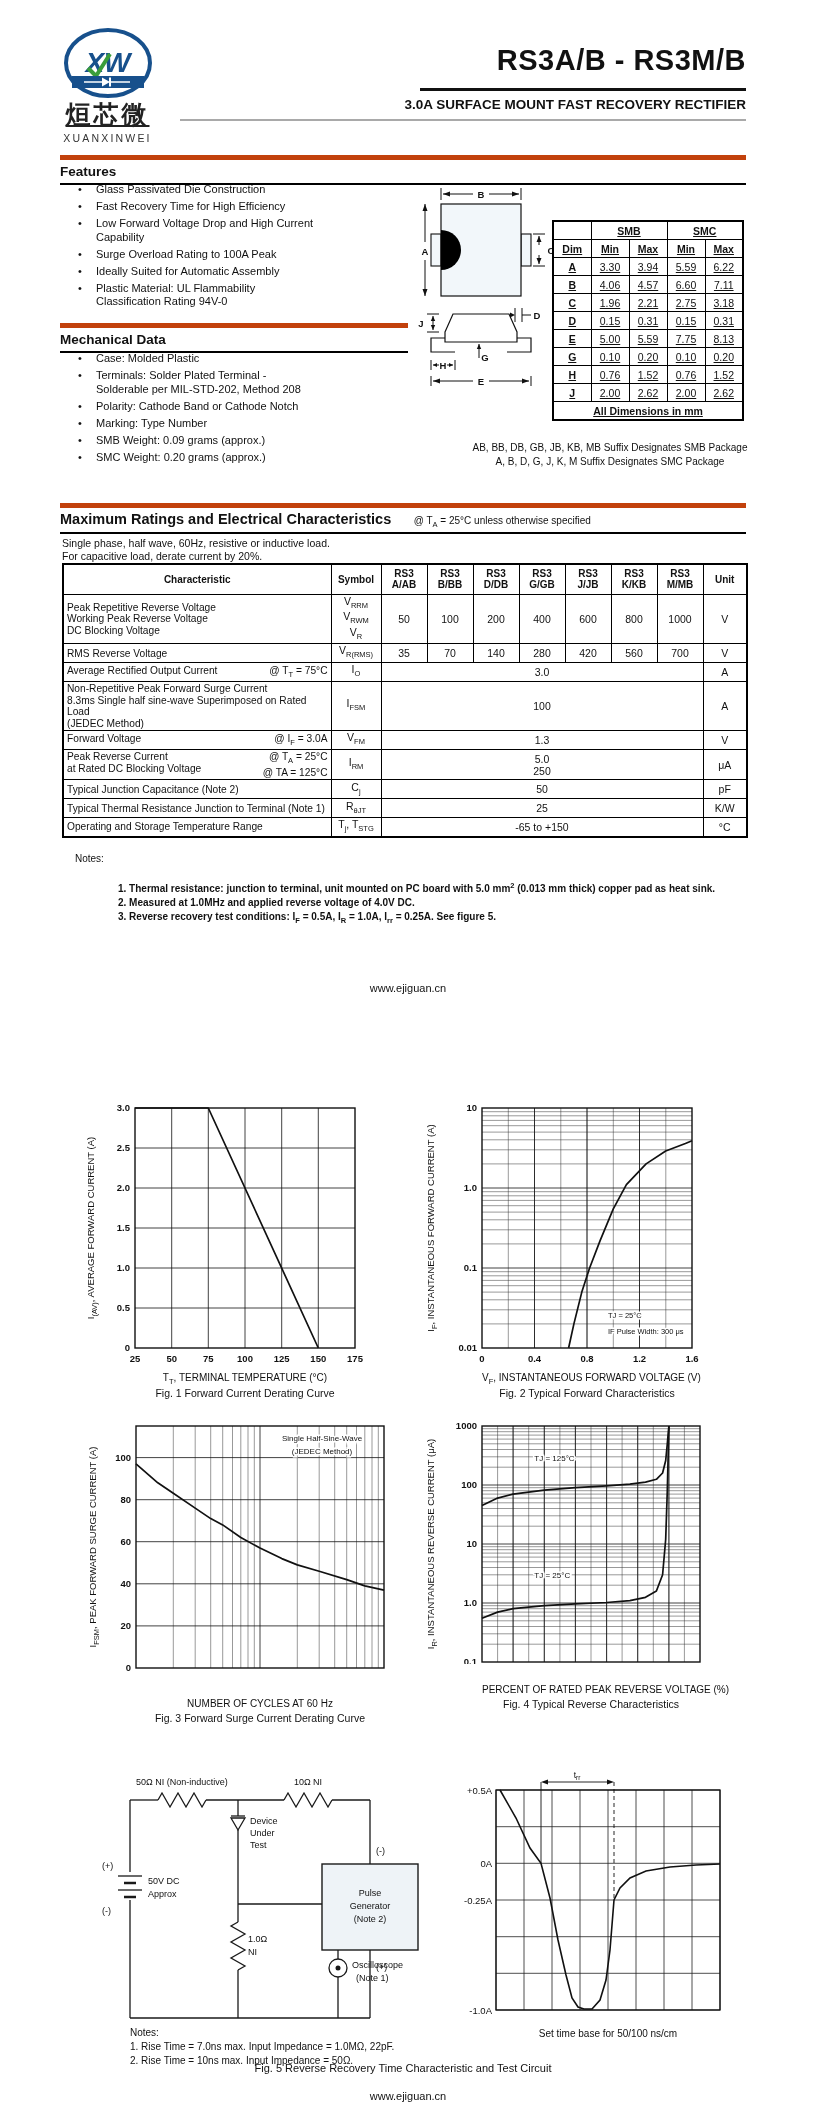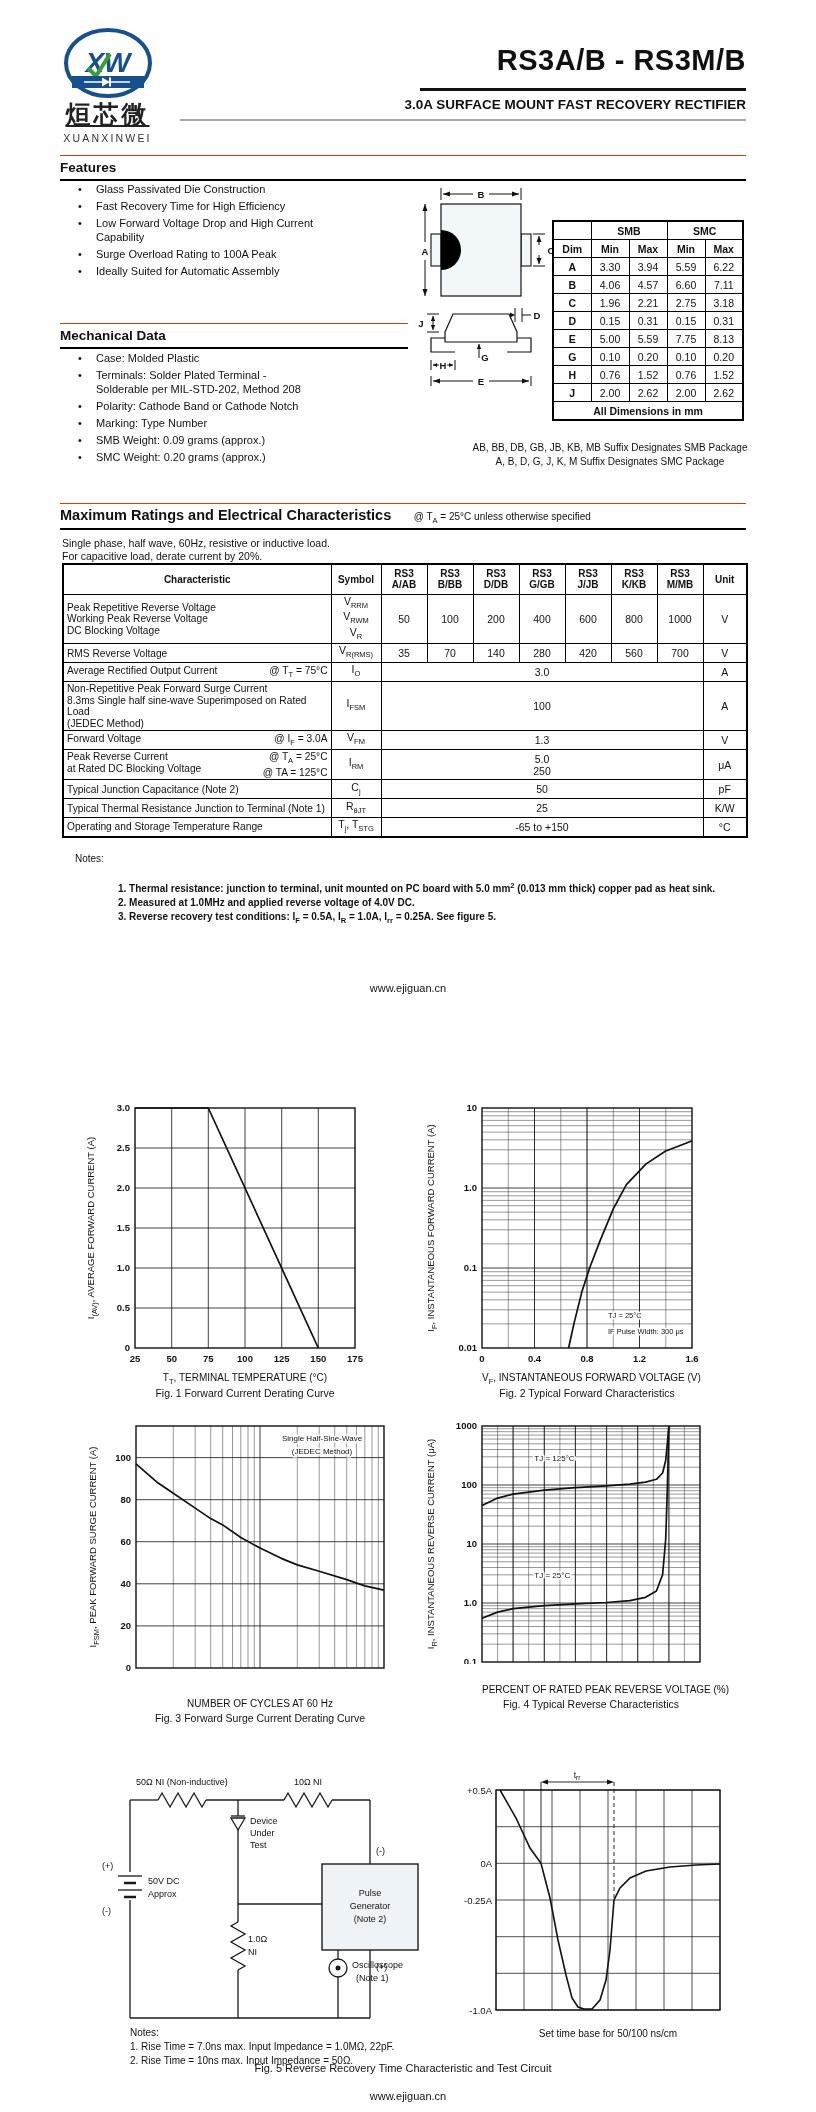--- a/index.html
+++ b/index.html
@@ -2,33 +2,33 @@
 <html><head>
 <meta charset="utf-8">
 <style>
   html,body{margin:0;padding:0;background:#fff;}
   #page{position:relative;width:812px;height:2112px;background:#fff;
         font-family:"Liberation Sans","DejaVu Sans",sans-serif;color:#111;overflow:hidden;}
   .abs{position:absolute;}
   .title{font-size:29px;font-weight:bold;text-align:right;letter-spacing:0.5px;}
   .subtitle{font-size:13.5px;font-weight:bold;text-align:right;}
   .rule{background:#111;}
-  .sect{border-top:1px solid #c2410c;border-bottom:2px solid #000;padding:2px 0 3px 0;}
+  .sect{border-top:5px solid #c2410c;border-bottom:2px solid #000;padding:2px 0 3px 0;}
   .sect h2{margin:0;font-size:13.5px;font-weight:bold;display:inline-block;}
   .sect .cond{font-size:10px;font-weight:normal;margin-left:18px;}
   ul.blist{list-style:none;margin:0;padding:0;font-size:11px;line-height:13.5px;}
   ul.blist li{position:relative;padding-left:26px;margin-bottom:3.5px;}
   ul.blist li::before{content:"•";position:absolute;left:8px;top:0;}
   .brand-cn{font-size:25px;font-weight:bold;letter-spacing:3px;text-align:center;color:#222;text-decoration:underline;}
   .brand-en{font-size:10.5px;letter-spacing:2.2px;text-align:center;color:#333;}
   .small{font-size:10.5px;}
   .center{text-align:center;}
   
   #dim-table table{border-collapse:collapse;table-layout:fixed;width:192px;font-size:10.5px;}
-  #dim-table td{border:1px solid #000;text-align:center;height:17px;padding:0;}
+  #dim-table td{border:1px solid #000;text-align:center;height:17px;padding:0;text-decoration:underline;}
   #dim-table table{border:2px solid #000;}
   #dim-table .hd{font-weight:bold;}
   
   #ratings table{border-collapse:collapse;table-layout:fixed;width:684px;font-size:10.5px;}
   #ratings table{border:2px solid #000;}
   #ratings td,#ratings th{border:1px solid #000;padding:1px 3px;vertical-align:middle;}
   #ratings th{font-size:10px;text-align:center;}
   #ratings .val{text-align:center;}
   #ratings .charc{text-align:left;font-size:10.2px;line-height:11.5px;}
   #ratings .flexline{display:flex;justify-content:space-between;}
@@ -68,20 +68,21 @@
 
   <div class="abs sect" style="left:60px;top:155px;width:686px;">
     <h2>Features</h2>
   </div>
   <ul class="abs blist" id="features-list" style="left:70px;top:183px;width:300px;">
       <li>Glass Passivated Die Construction</li>
       <li>Fast Recovery Time for High Efficiency</li>
       <li>Low Forward Voltage Drop and High Current<br>Capability</li>
       <li>Surge Overload Rating to 100A Peak</li>
       <li>Ideally Suited for Automatic Assembly</li>
+      <li>Plastic Material: UL Flammability<br>Classification Rating 94V-0</li>
     </ul>
 
   <div class="abs sect" style="left:60px;top:323px;width:348px;">
     <h2>Mechanical Data</h2>
   </div>
   <ul class="abs blist" id="mech-list" style="left:70px;top:352px;width:250px;">
       <li>Case: Molded Plastic</li>
       <li>Terminals: Solder Plated Terminal -<br>Solderable per MIL-STD-202, Method 208</li>
       <li>Polarity: Cathode Band or Cathode Notch</li>
       <li>Marking: Type Number</li>

